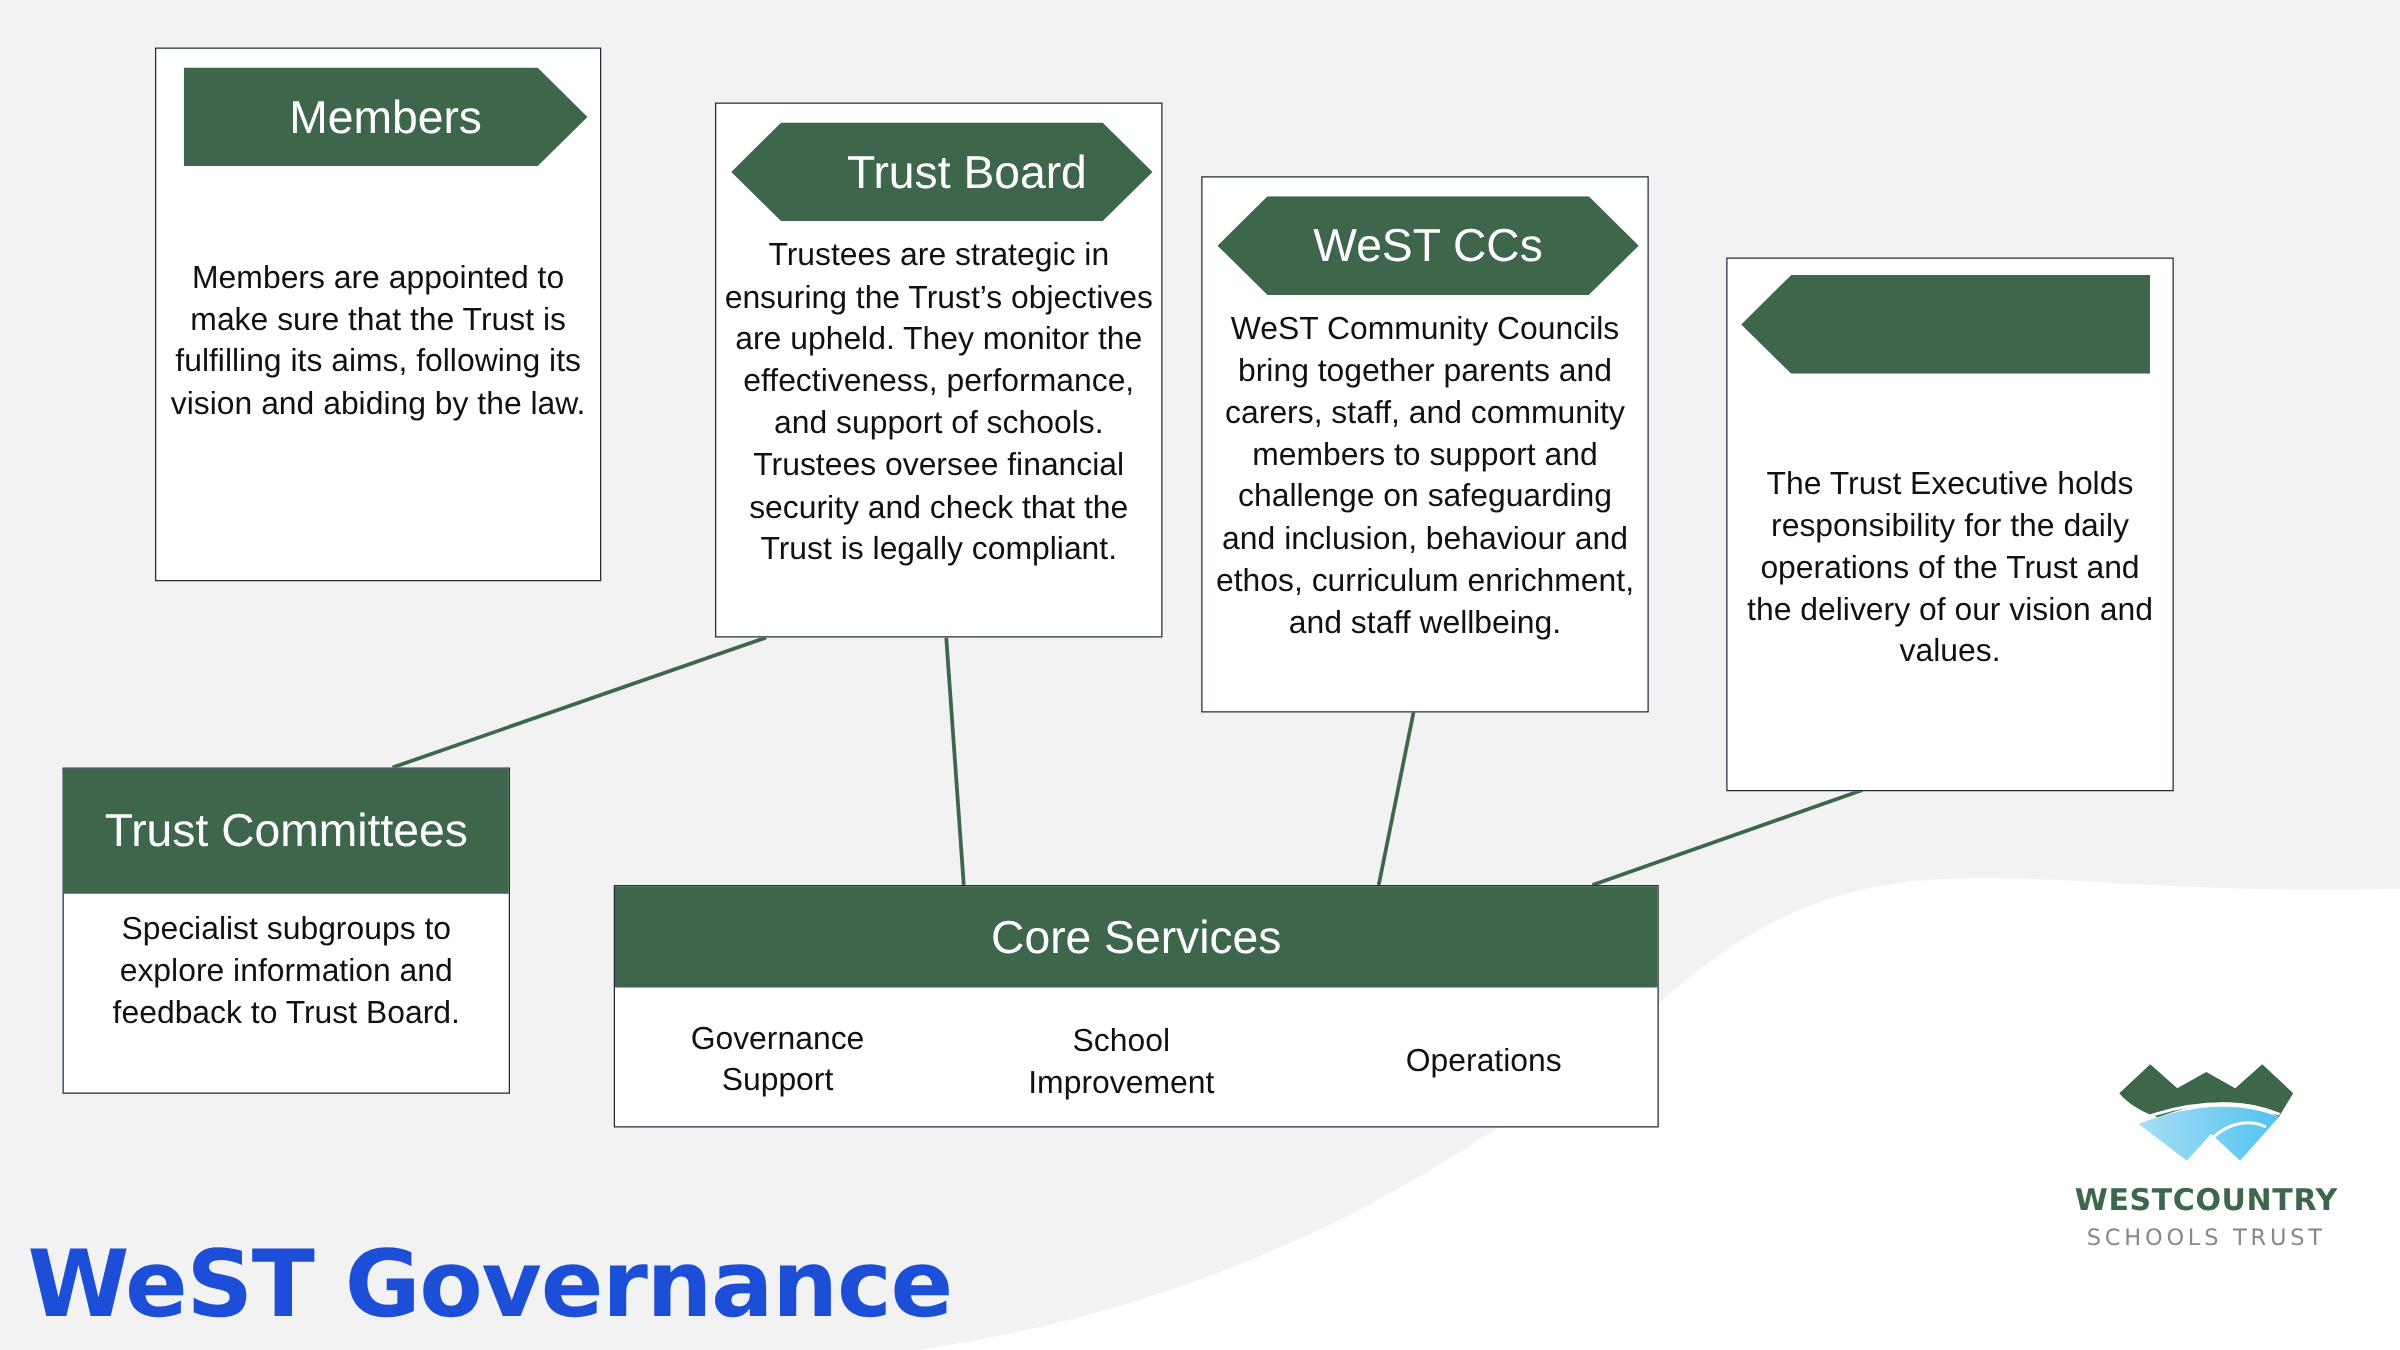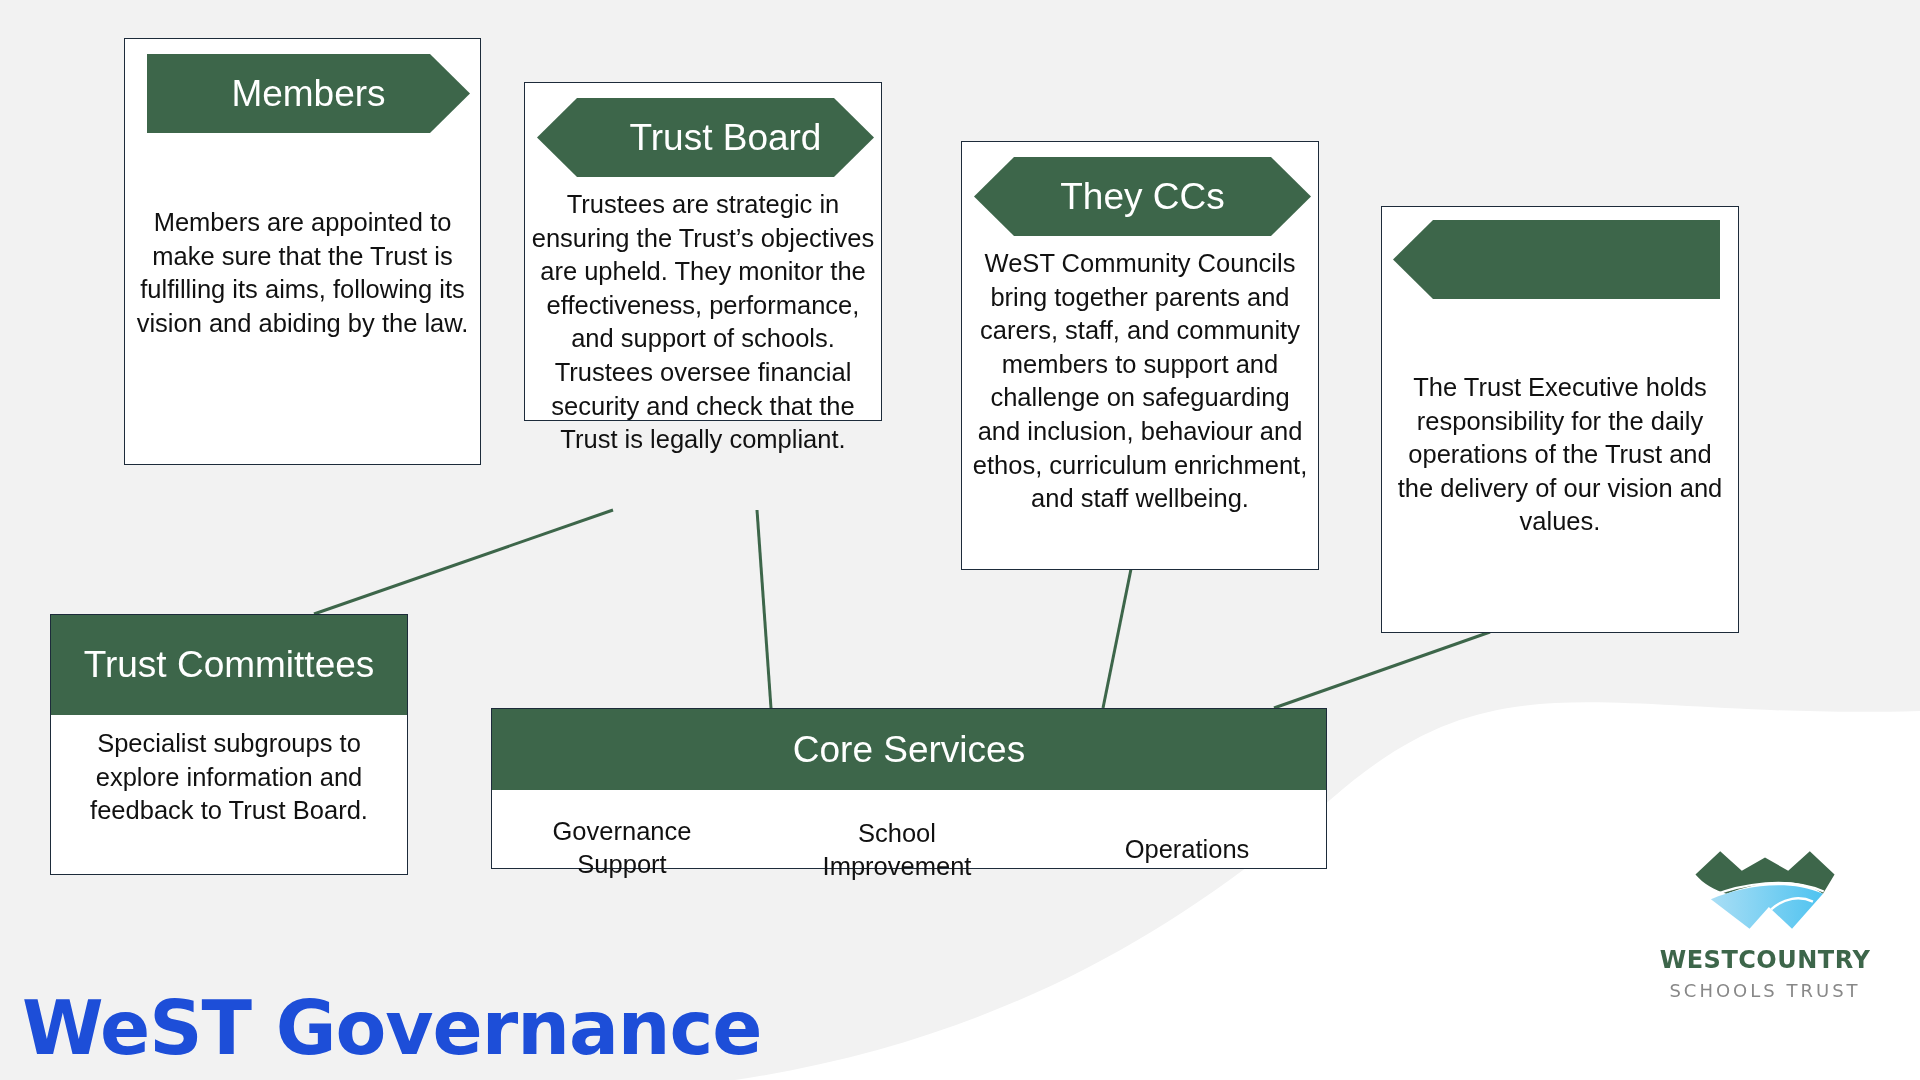--- a/index.html
+++ b/index.html
@@ -35,55 +35,55 @@
 <div class="card" style="left:124px;top:38px;width:357px;height:427px;">
   <div class="tag" style="left:22px;top:15px;width:323px;">
     <svg viewBox="0 0 323 79" preserveAspectRatio="none">
         <polygon points="0,0 283,0 323,39.5 283,79 0,79" fill="#3d664a"></polygon>
       </svg>
     <span>Members</span>
   </div>
   <div class="desc" style="top:167px;">Members are appointed to make sure that the Trust is fulfilling its aims, following its vision and abiding by the law.</div>
 </div>
 
-<div class="card" style="left:524px;top:82px;width:358px;height:339px;">
+<div class="card" style="left:572px;top:82px;width:358px;height:428px;">
   <div class="tag" style="left:12px;top:15px;width:337px;">
     <svg viewBox="0 0 337 79" preserveAspectRatio="none">
         <polygon points="0,39.5 40,0 297,0 337,39.5 297,79 40,79" fill="#3d664a"></polygon>
       </svg>
     <span style="left:20px;">Trust Board</span>
   </div>
   <div class="desc" style="top:105px;">Trustees are strategic in ensuring the Trust’s objectives are upheld. They monitor the effectiveness, performance, and support of schools. Trustees oversee financial security and check that the Trust is legally compliant.</div>
 </div>
 
 <div class="card" style="left:961px;top:141px;width:358px;height:429px;">
   <div class="tag" style="left:12px;top:15px;width:337px;">
     <svg viewBox="0 0 337 79" preserveAspectRatio="none">
         <polygon points="0,39.5 40,0 297,0 337,39.5 297,79 40,79" fill="#3d664a"></polygon>
       </svg>
-    <span>They CCs</span>
+    <span>WeST CCs</span>
   </div>
   <div class="desc" style="top:105px;">WeST Community Councils bring together parents and carers, staff, and community members to support and challenge on safeguarding and inclusion, behaviour and ethos, curriculum enrichment, and staff wellbeing.</div>
 </div>
 
 <div class="card" style="left:1381px;top:206px;width:358px;height:427px;">
   <div class="tag" style="left:11px;top:13px;width:327px;">
     <svg viewBox="0 0 327 79" preserveAspectRatio="none">
         <polygon points="40,0 327,0 327,79 40,79 0,39.5" fill="#3d664a"></polygon>
       </svg>
   </div>
   <div class="desc" style="top:164px;">The Trust Executive holds responsibility for the daily operations of the Trust and the delivery of our vision and values.</div>
 </div>
 
 <div class="card" style="left:50px;top:614px;width:358px;height:261px;">
   <div class="band" style="height:100px;">Trust Committees</div>
   <div class="desc" style="top:112px;left:20px;right:20px;">Specialist subgroups to explore information and feedback to Trust Board.</div>
 </div>
 
-<div class="card" style="left:491px;top:708px;width:836px;height:161px;">
+<div class="card" style="left:491px;top:708px;width:836px;height:194px;">
   <div class="band" style="height:81px;">Core Services</div>
   <div class="svc" style="left:310px;width:190px;top:108px;">School Improvement</div>
   <div class="svc" style="left:45px;width:170px;top:106px;">Governance Support</div>
   <div class="svc" style="left:600px;width:190px;top:124px;">Operations</div>
 </div>
 
 <div class="title">WeST Governance</div>
 
 <div class="logo">
   <svg viewBox="0 0 220 100" style="position:absolute;left:25px;top:0;width:170px;height:100px;">

